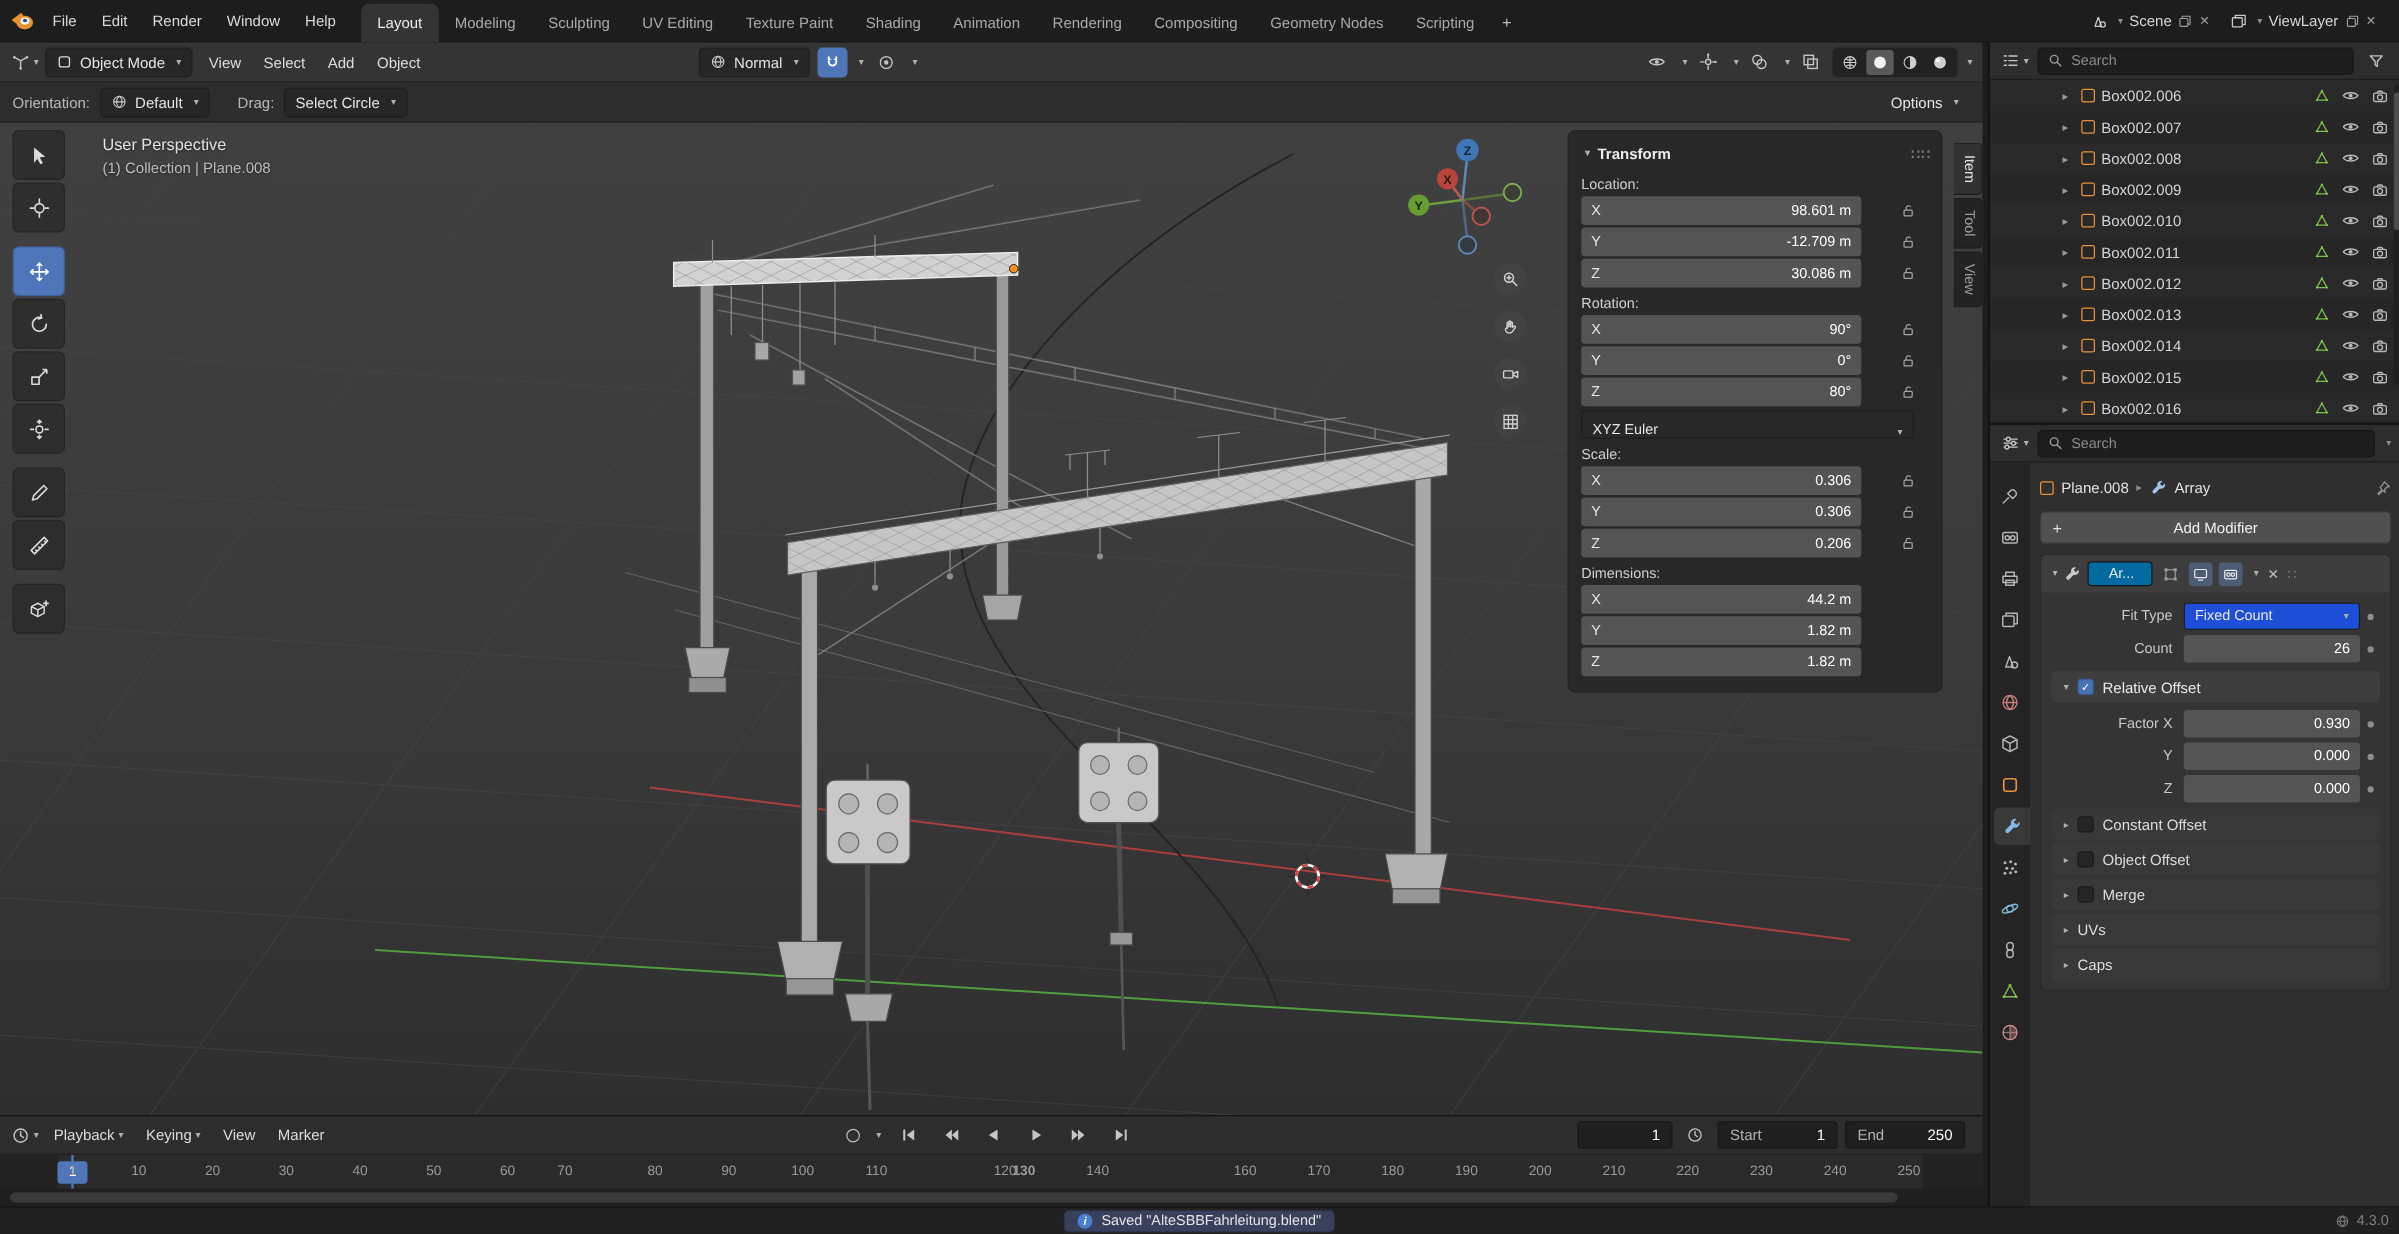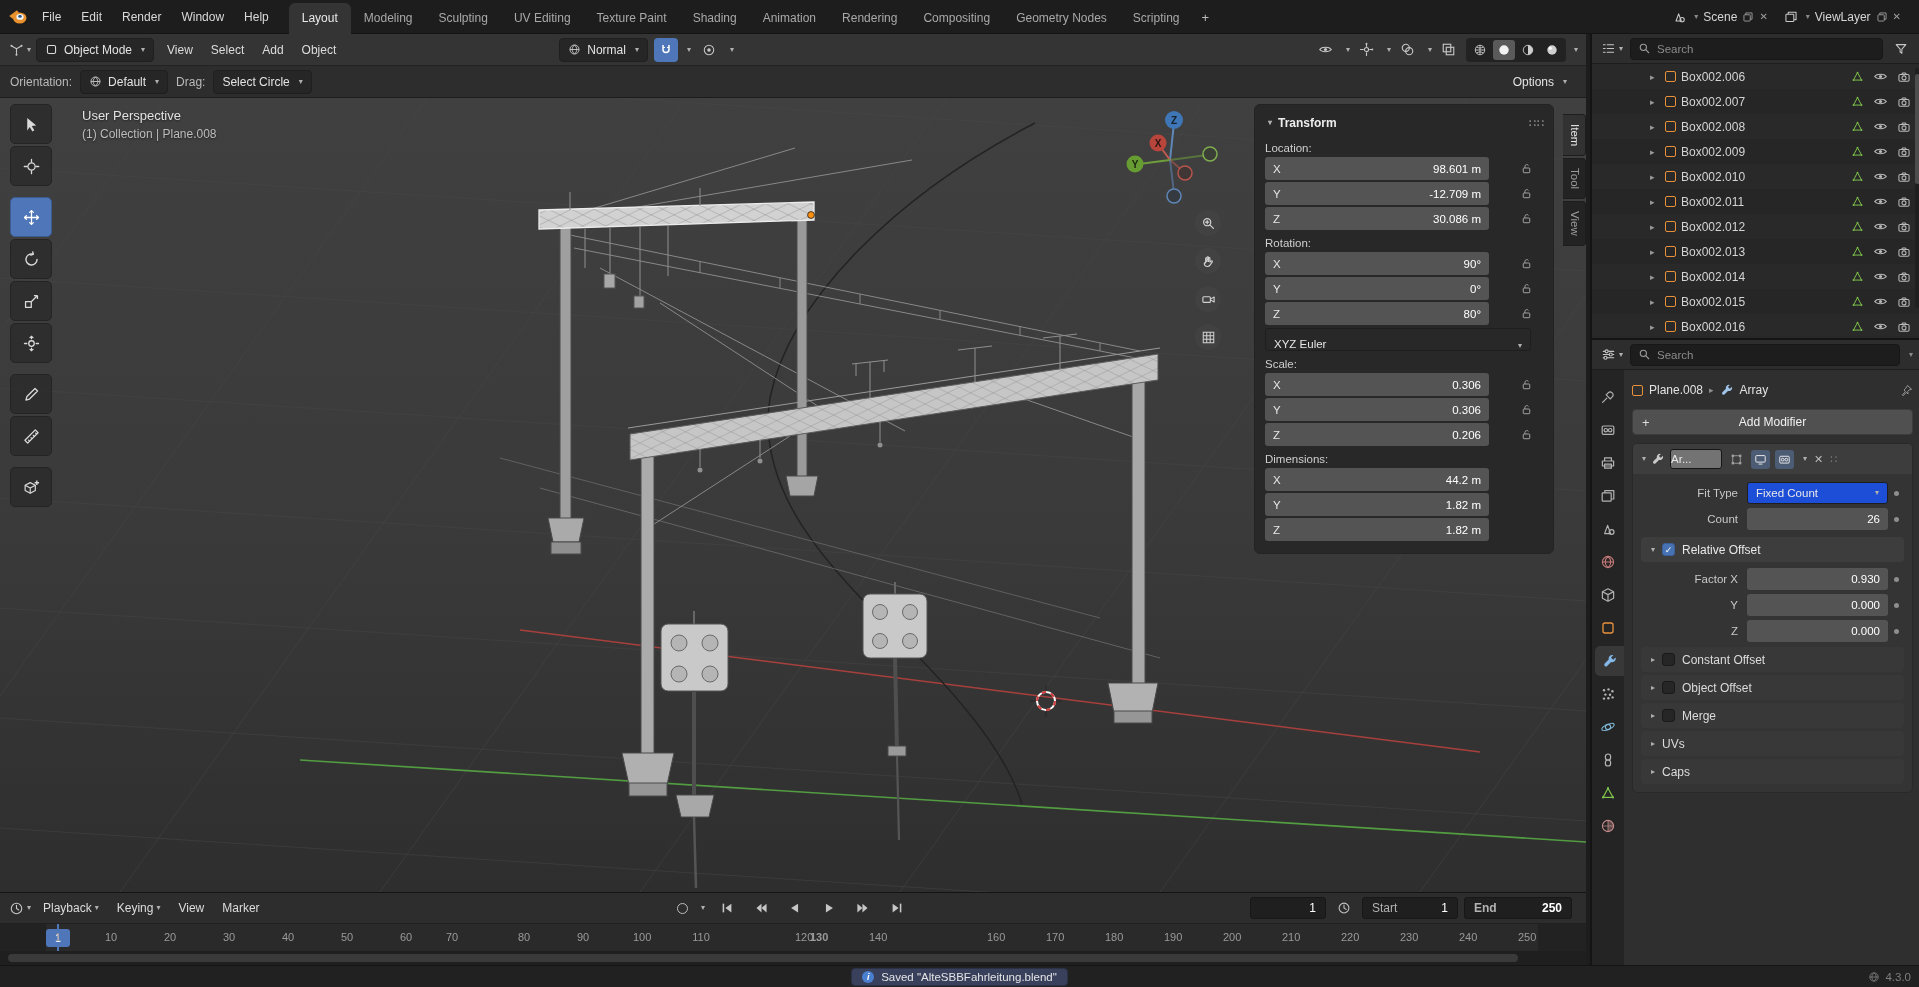--- a/index.html
+++ b/index.html
@@ -83,21 +83,21 @@
   #ptabs{width:32px;background:#242424;display:flex;flex-direction:column;align-items:stretch;padding-top:12px;gap:3px;height:100%;}
   .ptab{height:30px;display:flex;align-items:center;justify-content:center;color:#b3b3b3;}
   .ptab.active{background:#383838;border-radius:5px 0 0 5px;margin-left:3px;}
   #pcontent{flex:1;padding:7px 8px;}
   .bcrumb{display:flex;align-items:center;gap:6px;height:26px;color:#e2e2e2;}
   .bc-sep{color:#8e8e8e;font-size:9px;}
   #addmod{position:relative;margin:6px 0 8px;height:26px;background:#505050;border:1px solid #3c3c3c;border-radius:4px;display:flex;align-items:center;justify-content:center;color:#f0f0f0;}
   #addmod .plus{position:absolute;left:9px;color:#dedede;font-size:13px;}
   #modpanel{background:#343434;border:1px solid #292929;border-radius:5px;overflow:hidden;}
   .mod-hdr{display:flex;align-items:center;gap:5px;height:30px;padding:0 6px;background:#3d3d3d;}
-  .mod-name{width:52px;height:20px;background:#737373;border:1px solid #161616;border-radius:3px;color:#e8e8e8;display:flex;align-items:center;padding:0 0;font-size:11.5px;}
+  .mod-name{width:52px;height:20px;background:#0369a1;border:1px solid #161616;border-radius:3px;color:#e8e8e8;display:flex;align-items:center;padding:0 16px;font-size:11.5px;}
   .mtog{width:19px;height:19px;display:flex;align-items:center;justify-content:center;color:#9f9f9f;border-radius:3px;}
   .mtog.lit{color:#eaeaea;background:#4c5c74;}
   .mod-x{margin-left:2px;color:#bdbdbd;font-size:11px;}
   .mod-body{padding:6px 8px 8px;}
   .prow{display:flex;align-items:center;height:26px;}
   .plabel{width:106px;text-align:right;padding-right:9px;color:#c8c8c8;font-size:11.5px;flex:none;}
   .pctrl{flex:1;height:22px;border-radius:3px;display:flex;align-items:center;padding:0 8px;font-size:11.5px;}
   .pctrl.dd{background:#1d4ed8;border:1px solid #1e1e1e;color:#e8e8e8;}
   .pctrl.dd .caret{margin-left:auto;}
   .pctrl.val{background:#545454;color:#fff;justify-content:flex-end;}
@@ -612,21 +612,21 @@
 
 <div id="toolrow" class="abs">
   <span class="lab">Orientation:</span>
   <div class="pill">
     <svg class="ic" width="13" height="13" style="color:#c9c9c9">
         <use href="#s-world"></use>
       </svg>
     <span>Default</span>
     <span class="caret">▾</span>
   </div>
-  <span class="lab" style="">Drag:</span>
+  <span class="lab" style="margin-left:14px;">Drag:</span>
   <div class="pill">
     <span>Select Circle</span>
     <span class="caret">▾</span>
   </div>
   <div class="pill" style="margin-left:auto;background:transparent;border-color:transparent;">
     <span>Options</span>
     <span class="caret">▾</span>
   </div>
 </div>
 
@@ -1074,21 +1074,21 @@
         </div>
       <span class="ibtn">
           <svg class="ic" width="14" height="14">
             <use href="#s-clock"></use>
           </svg>
         </span>
       <div class="tl-field" style="width:96px;">
         <span class="flab">Start</span>
         <span class="fval">1</span>
       </div>
-      <div class="tl-field" style="width:108px;font-weight:bold;">
+      <div class="tl-field" style="width:96px;">
         <span class="flab">End</span>
         <span class="fval">250</span>
       </div>
     </div>
   </div>
   <div id="ruler">
     <div class="range-dark" style="left:0;width:46px;"></div>
     <div class="range-dark" style="left:1538px;right:0;"></div>
     <div id="cfline"></div>
     <div id="cfbadge">1</div>

